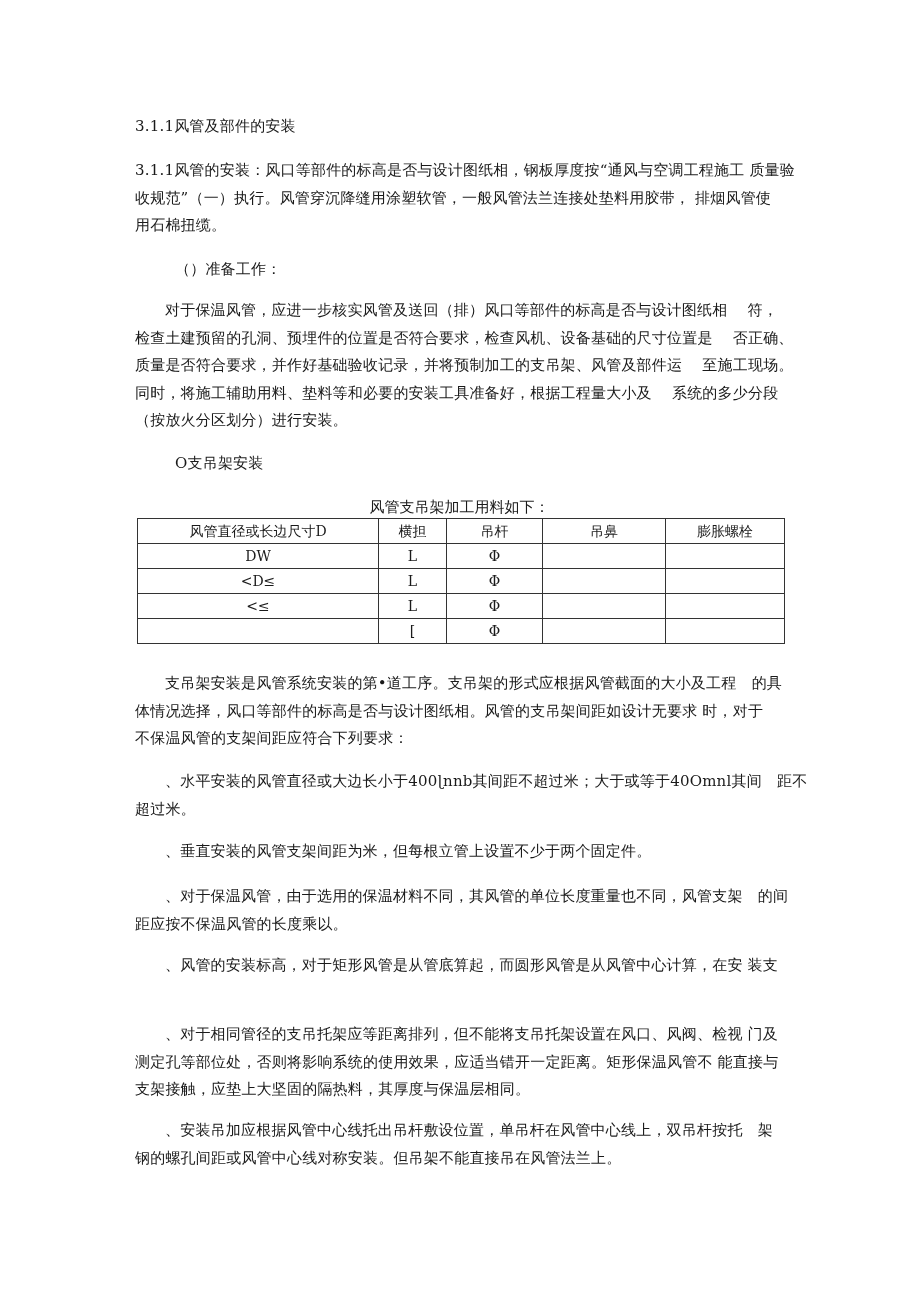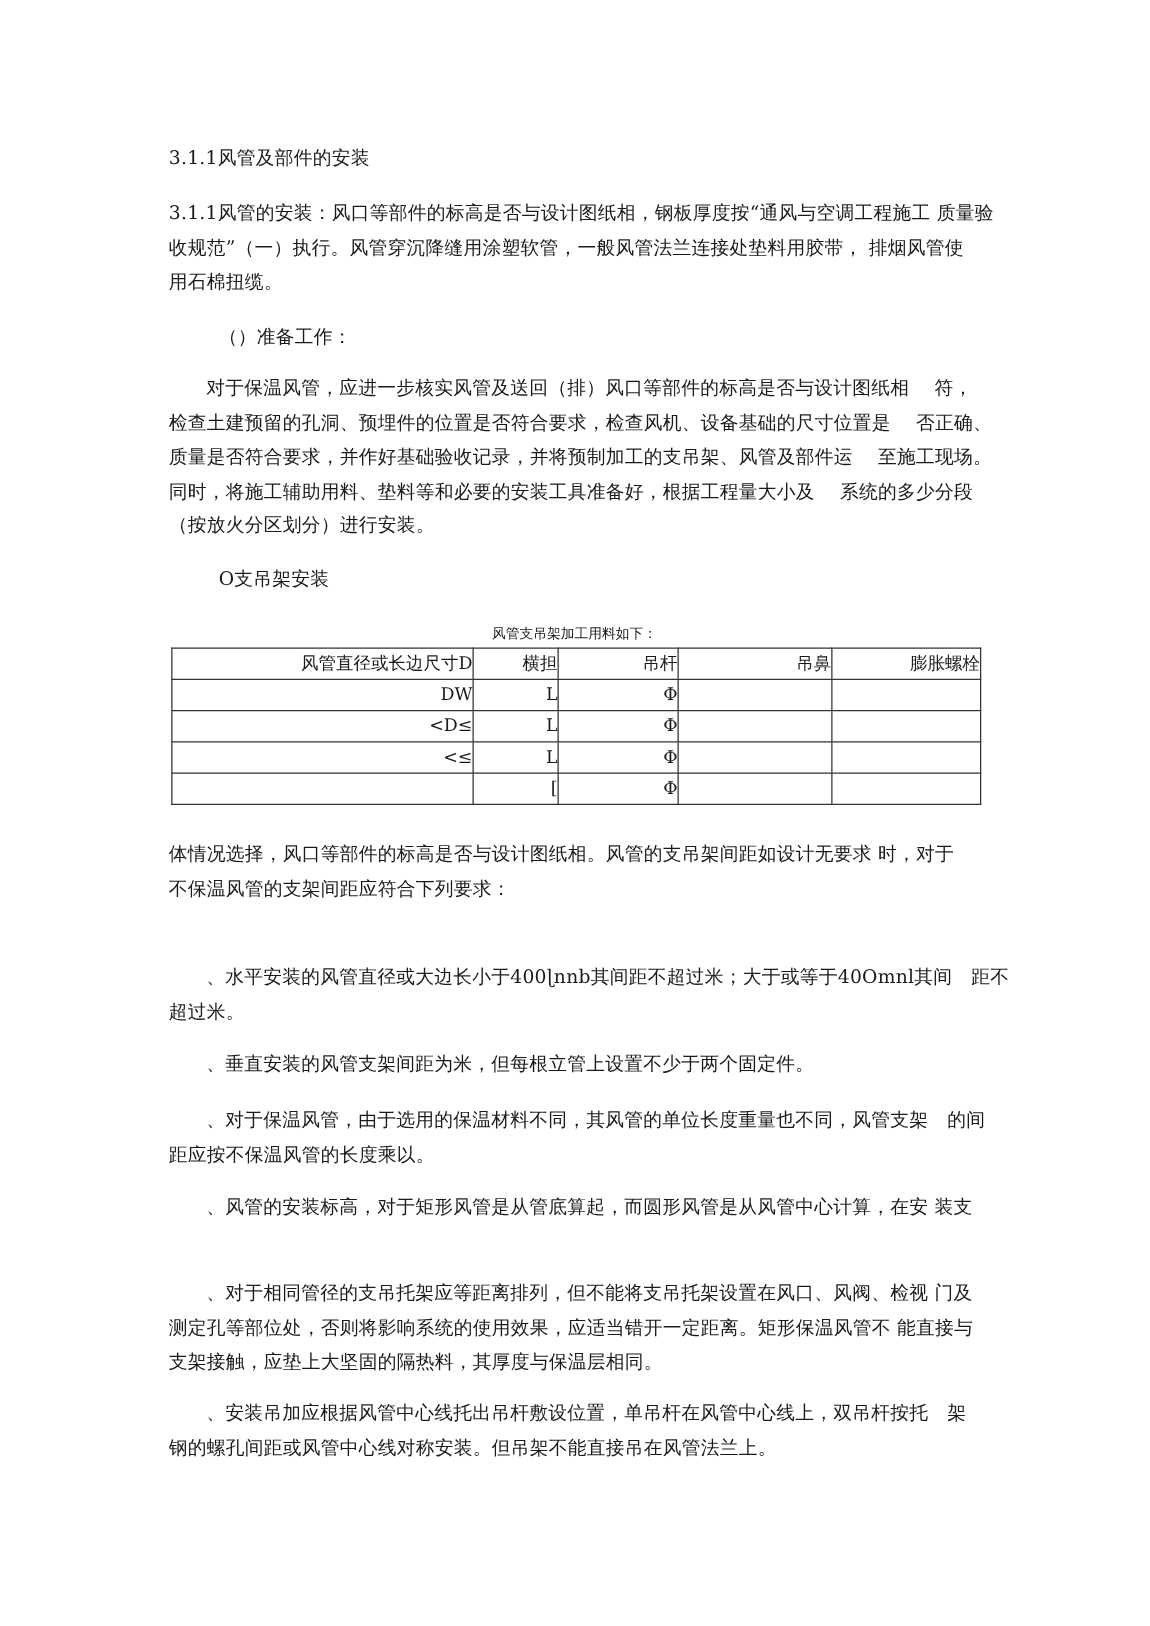--- a/index.html
+++ b/index.html
@@ -10,28 +10,28 @@
     }
     .page { position: absolute; left: 0; top: 0; width: 920px; height: 1230px; }
     .p {
       position: absolute; left: 135px; width: 650px;
       font-size: 15px; line-height: 27.5px; letter-spacing: 0.2px;
       margin: 0; white-space: normal; text-align: justify;
     }
     .line { display: block; white-space: nowrap; }
     .table-caption {
       position: absolute; left: 137px; width: 645px; top: 497px;
-      text-align: center; font-size: 11px; line-height: 20px;
+      text-align: center; font-size: 15px; line-height: 20px;
     }
     table.spec {
       position: absolute; left: 137px; top: 518px;
       border-collapse: collapse; font-size: 14px;
     }
     table.spec td, table.spec th {
-      border: 1.5px solid #333; text-align: right; font-weight: normal;
+      border: 1.5px solid #333; text-align: center; font-weight: normal;
       height: 24px; padding: 0; line-height: 24px;
     }
     .c1 { width: 240px; } .c2 { width: 67px; } .c3 { width: 95px; }
     .c4 { width: 122px; } .c5 { width: 118px; }
   </style>
 </head>
 <body>
 
 <div class="page">
 
@@ -97,20 +97,21 @@
       <td></td>
       <td>[</td>
       <td>Φ</td>
       <td></td>
       <td></td>
     </tr>
   </tbody>
     </table>
 
   <p class="p" style="top:670px;">
+    <span class="line" style="padding-left:30px;">支吊架安装是风管系统安装的第•道工序。支吊架的形式应根据风管截面的大小及工程　的具</span>
     <span class="line">体情况选择，风口等部件的标高是否与设计图纸相。风管的支吊架间距如设计无要求 时，对于</span>
     <span class="line">不保温风管的支架间距应符合下列要求：</span>
   </p>
 
   <p class="p" style="top:768px;">
     <span class="line" style="padding-left:30px;">、水平安装的风管直径或大边长小于400ɭnnb其间距不超过米；大于或等于40Omnl其间　距不</span>
     <span class="line">超过米。</span>
   </p>
 
   <p class="p" style="top:838px;">

